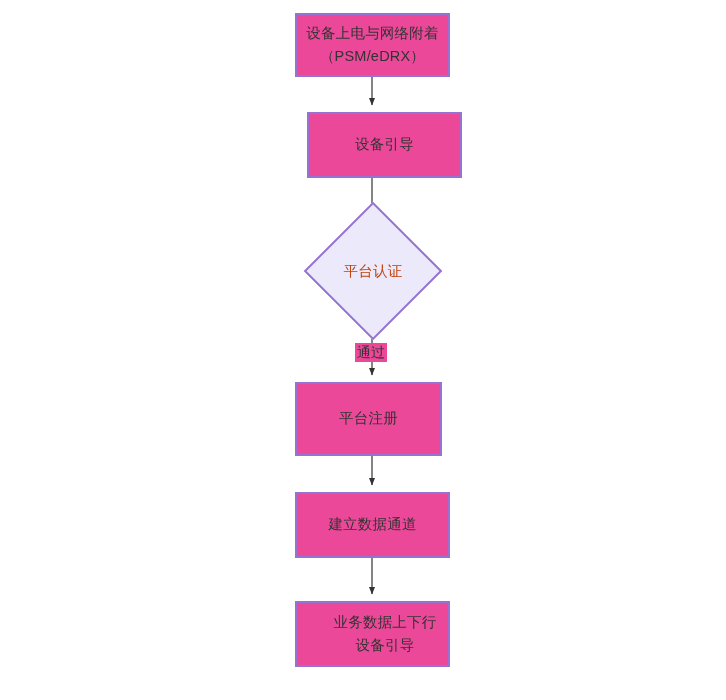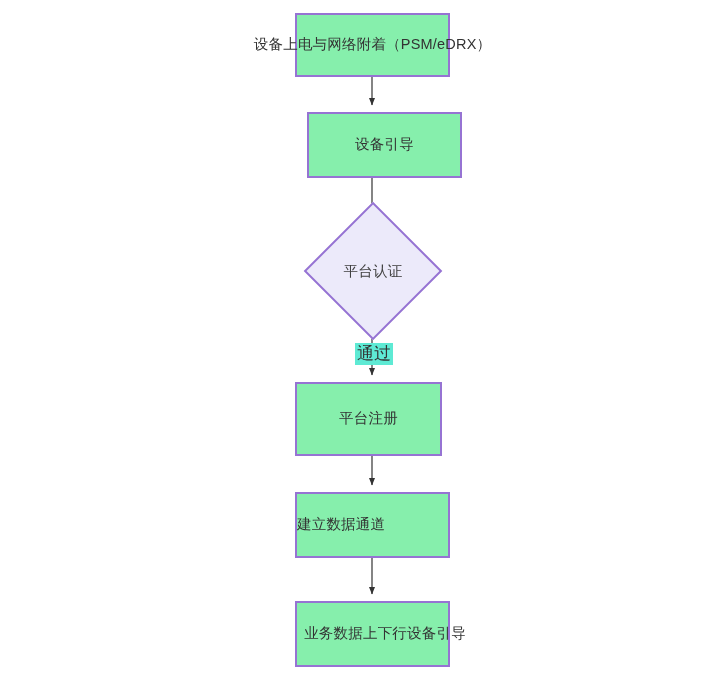--- a/index.html
+++ b/index.html
@@ -22,24 +22,24 @@
     position: absolute;
     left: 0;
     top: 0;
     width: 726px;
     height: 700px;
     pointer-events: none;
   }
   .node {
     position: absolute;
     box-sizing: border-box;
-    background: #86efac;
+    background: #ec4899;
     border: 2px solid #9673D3;
     display: flex;
-    flex-direction: row;
+    flex-direction: column;
     align-items: center;
     justify-content: center;
     color: #333333;
     font-size: 14.5px;
     line-height: 1.62;
     text-align: center;
     letter-spacing: 0.2px;
     z-index: 2;
   }
   .node .line { display: block; white-space: nowrap; }
@@ -62,31 +62,31 @@
     transform: rotate(45deg);
   }
   .decision .dlabel {
     position: absolute;
     left: 0; top: 0;
     width: 100%;
     height: 100%;
     display: flex;
     align-items: center;
     justify-content: center;
-    color: #404040;
+    color: #c2410c;
     font-size: 14.5px;
     letter-spacing: 0.2px;
     white-space: nowrap;
   }
 
   .edge-label {
     position: absolute;
-    background: #5eead4;
+    background: #ec4899;
     color: #333333;
-    font-size: 17px;
+    font-size: 14px;
     line-height: 1.2;
     padding: 1px 2px;
     white-space: nowrap;
     z-index: 3;
   }
 </style>
 </head>
 <body>
 
 <div id="flow-canvas">
@@ -122,21 +122,21 @@
     <div class="shape"></div>
     <div class="dlabel">平台认证</div>
   </div>
 
   <div class="edge-label" style="left:355px; top:343px;">通过</div>
 
   <div class="node" style="left:295px; top:382px; width:147px; height:74px;">
     <span class="line">平台注册</span>
   </div>
 
-  <div class="node" style="left:295px; top:492px; width:155px; height:66px;justify-content:space-between;">
+  <div class="node" style="left:295px; top:492px; width:155px; height:66px;">
     <span class="line">建立数据通道</span>
   </div>
 
   <div class="node" style="left:295px; top:601px; width:155px; height:66px;padding-left:25px;">
     <span class="line">业务数据上下行</span>
     <span class="line">设备引导</span>
   </div>
 
 </div>
 

